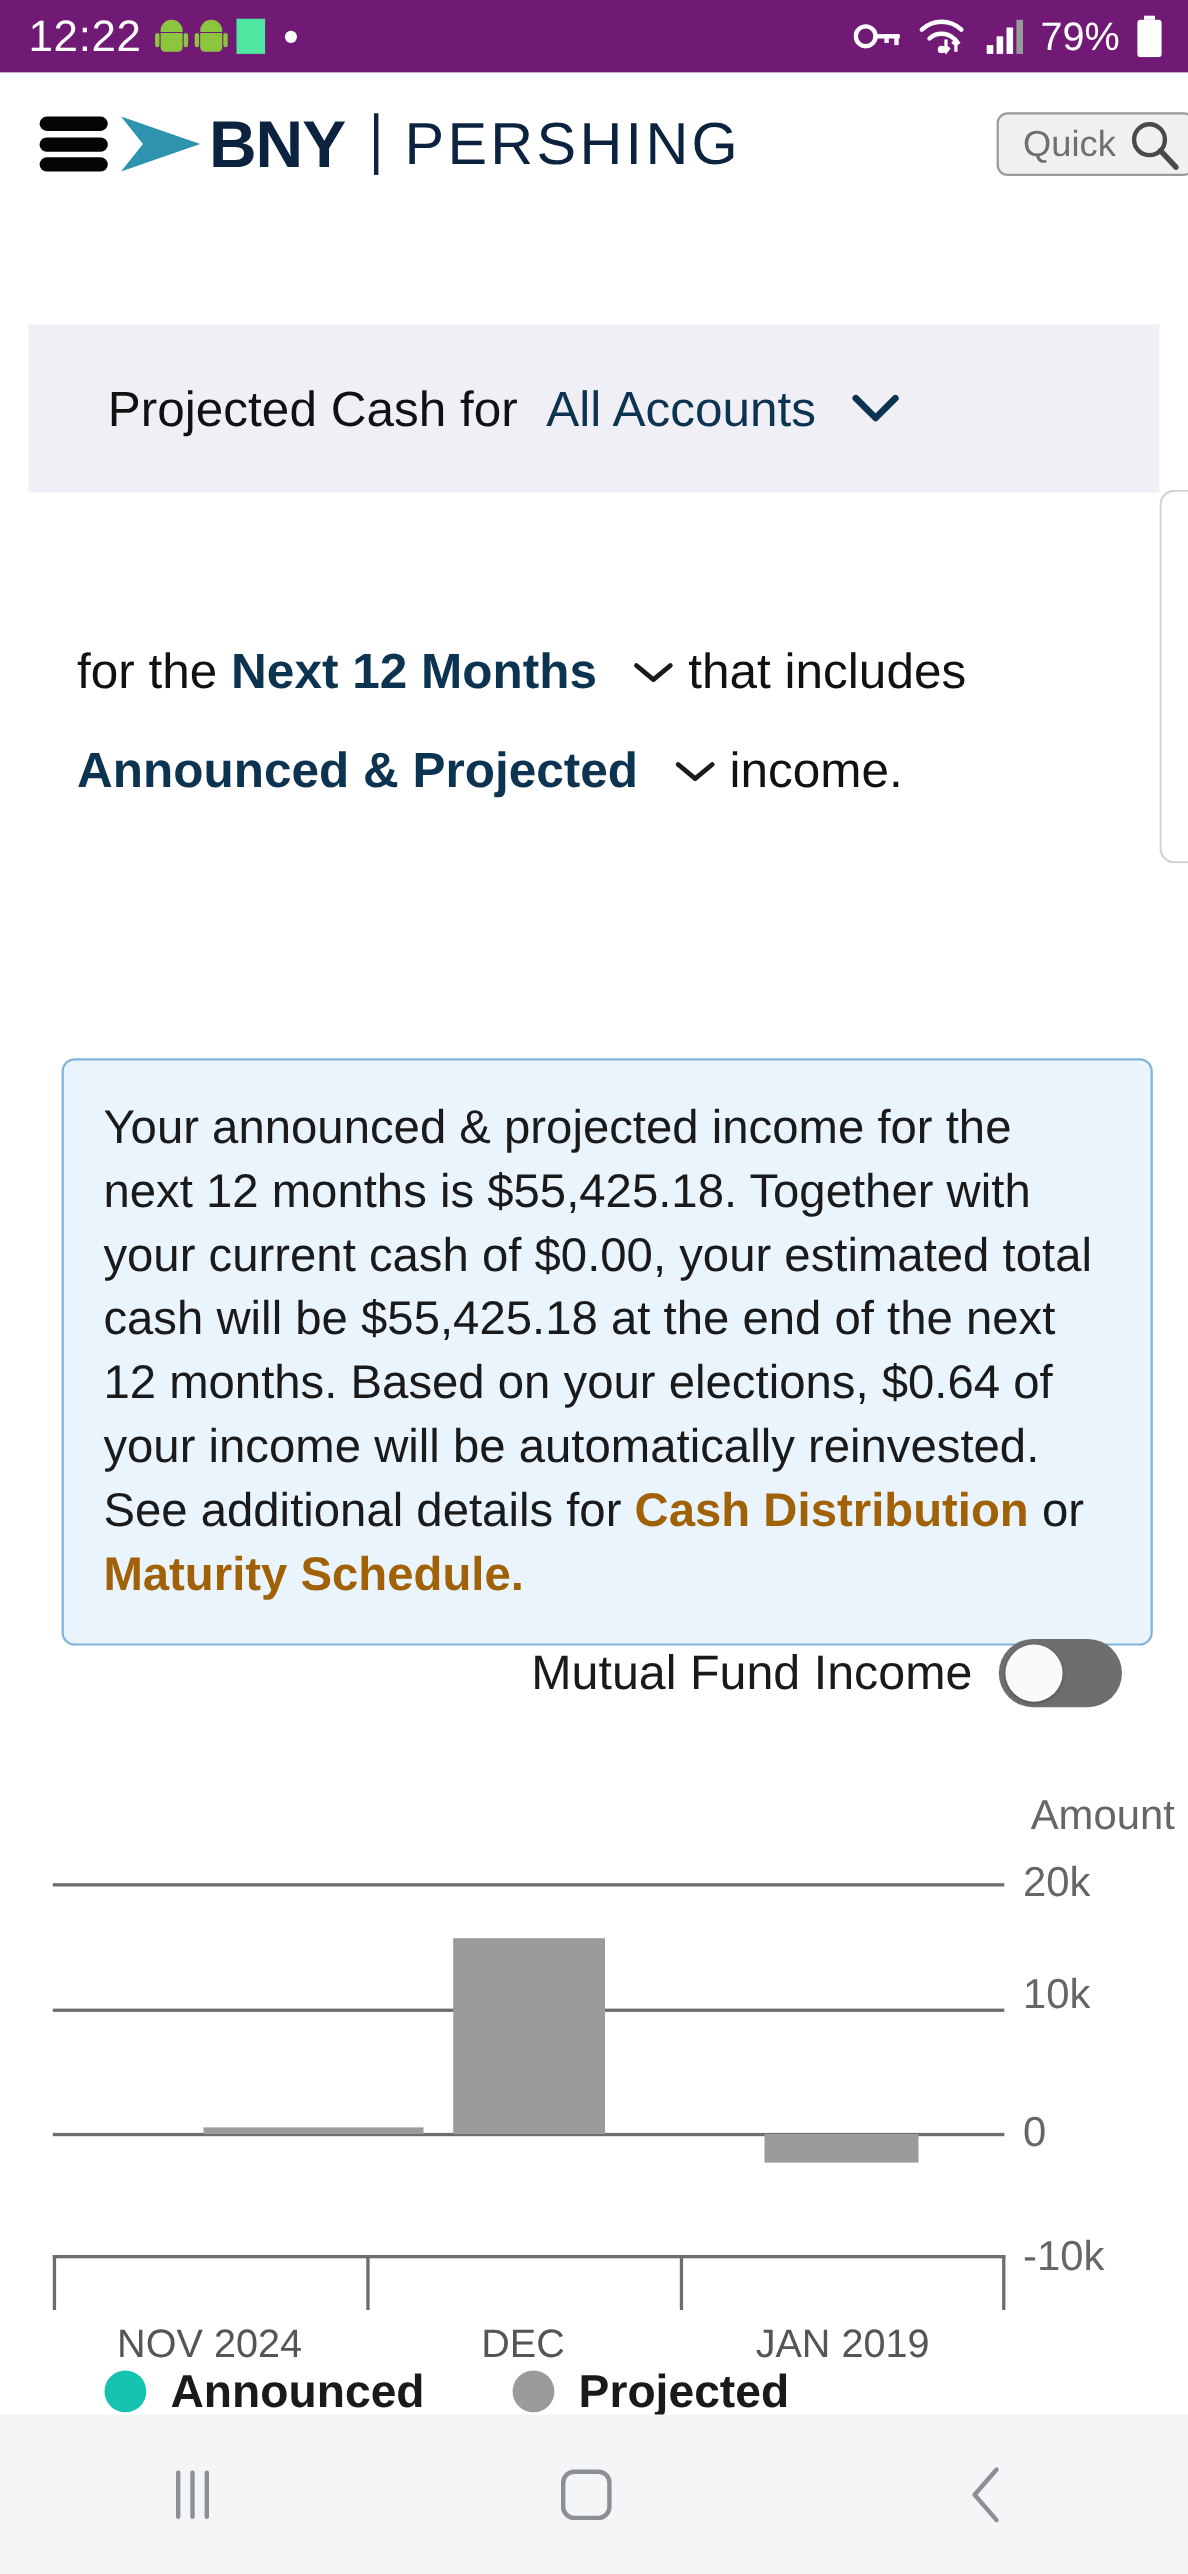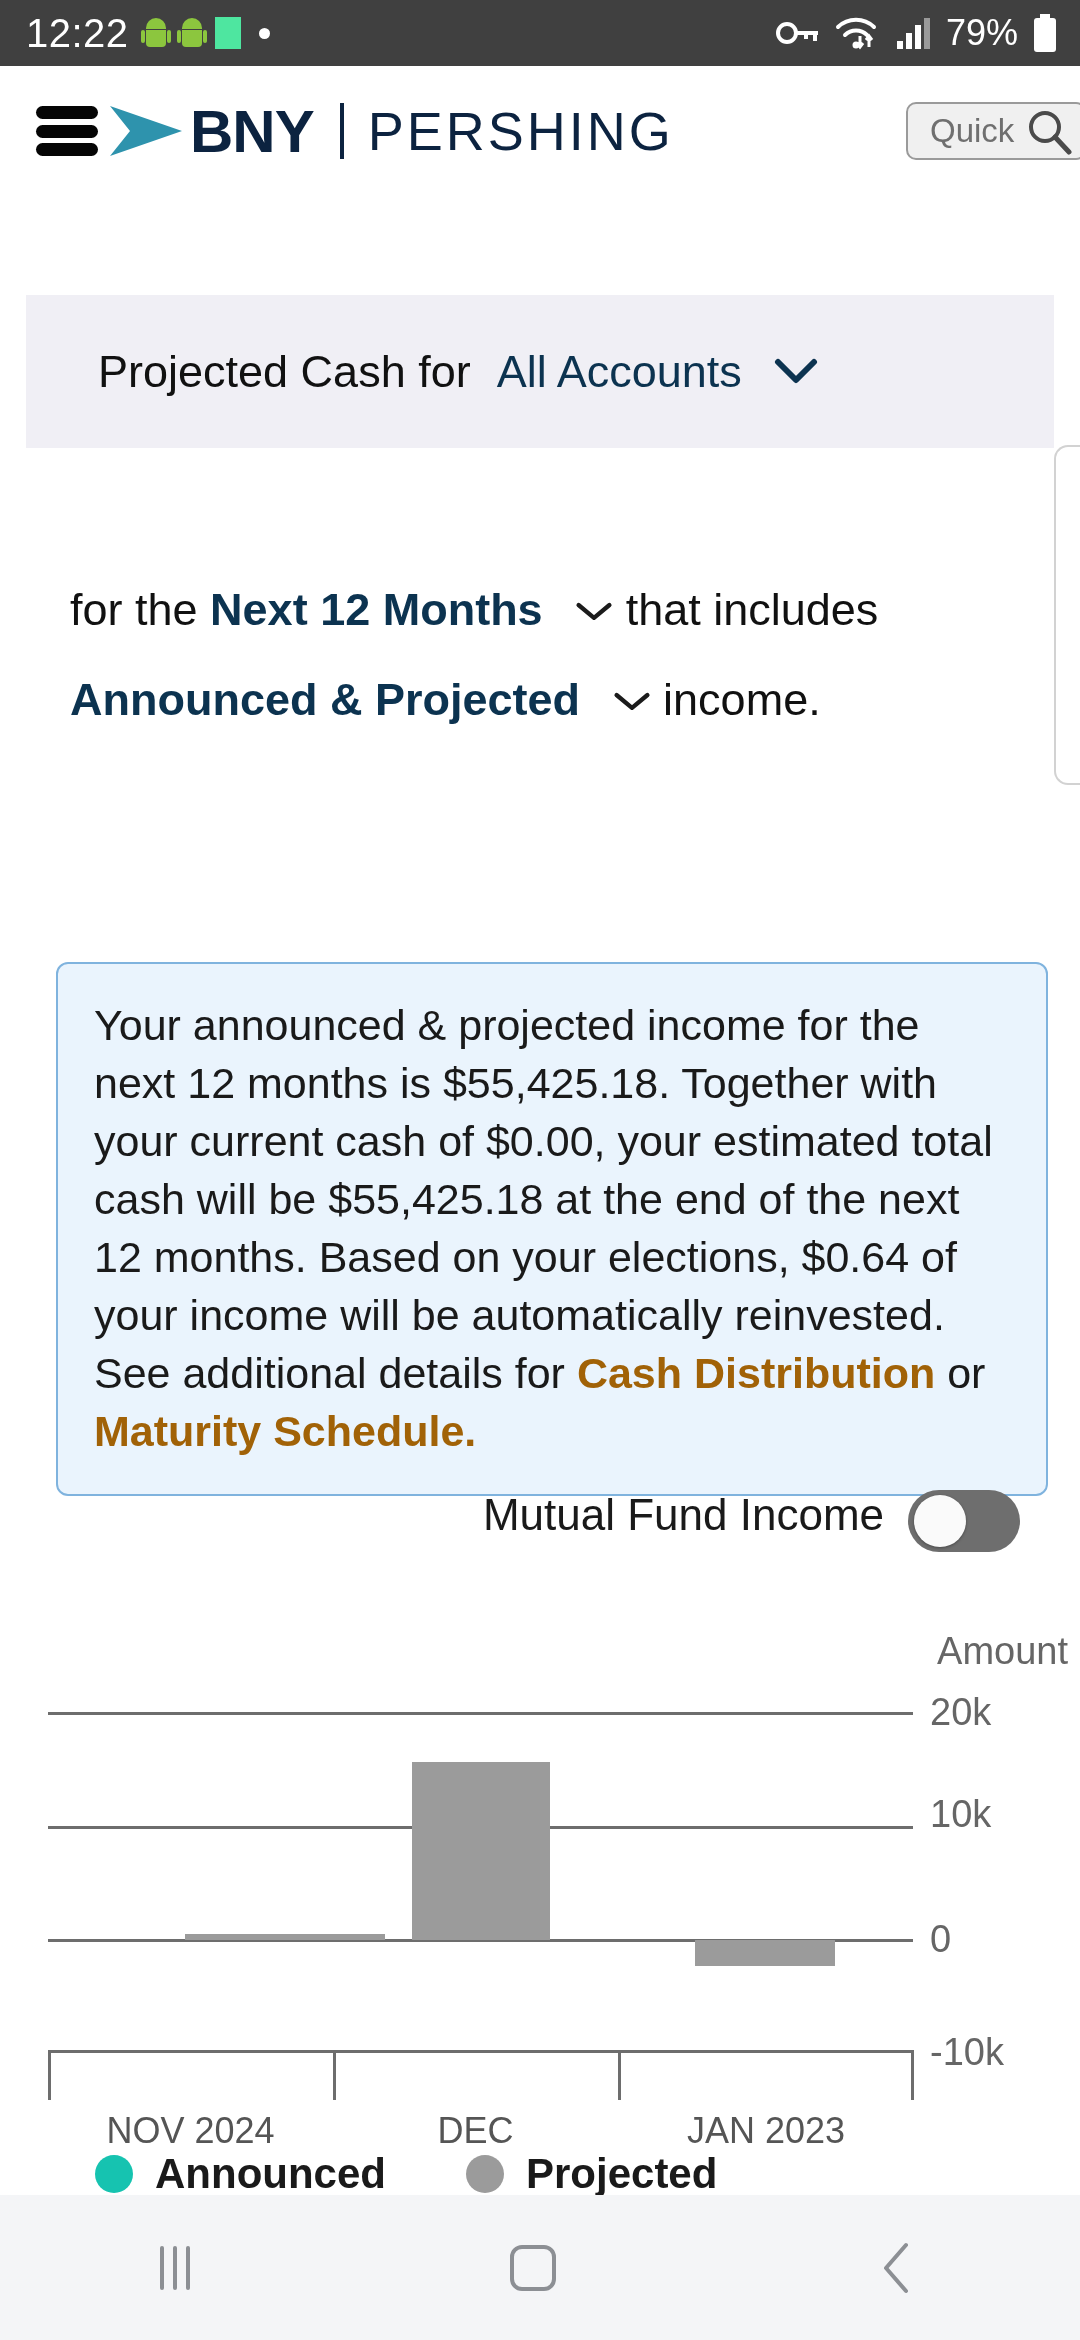--- a/index.html
+++ b/index.html
@@ -7,21 +7,21 @@
     width: 1080px; height: 2340px;
     background: #ffffff;
     font-family: "Liberation Sans", sans-serif;
     overflow: hidden;
   }
   #screen { position: relative; width: 1080px; height: 2340px; background:#fff; }
 
   
   .statusbar {
     position: absolute; top:0; left:0; width:1080px; height:66px;
-    background:#404040; color:#fff; display:flex; align-items:center;
+    background:#701a75; color:#fff; display:flex; align-items:center;
     padding: 0 22px 0 26px;
   }
   .sb-clock { font-size:40px; letter-spacing:0.5px; font-family:"Liberation Sans", sans-serif; }
   .sb-left-icons { display:flex; align-items:center; gap:10px; margin-left:14px; }
   .sb-right { margin-left:auto; display:flex; align-items:center; gap:14px; }
   .sb-battery-text { font-size:36px; }
   .droid { width:26px; height:30px; position:relative; }
   .droid .head {
     position:absolute; top:0; left:3px; width:20px; height:11px;
     background:#8cc63e; border-radius:10px 10px 0 0;
@@ -80,21 +80,21 @@
   
   .callout {
     position:absolute; top:962px; left:56px; width:992px;
     background:#eaf4fd; border:2px solid #7fb3de; border-radius:12px;
     padding: 32px 36px 34px 36px;
   }
   .callout p { font-size:43px; line-height:58px; color:#1a1a1a; }
   .callout b { color:#a16207; }
 
   
-  .togglerow { position:absolute; top:1490px; left:0; width:1050px; display:flex; align-items:flex-start; justify-content:flex-end; padding-right:30px; }
+  .togglerow { position:absolute; top:1490px; left:0; width:1050px; display:flex; align-items:center; justify-content:flex-end; padding-right:30px; }
   .toggle-label { font-size:44px; color:#1a1a1a; margin-right:24px; }
   .toggle {
     width:112px; height:62px; border-radius:34px; background:#6e6e6e; position:relative;
   }
   .toggle .knob {
     position:absolute; top:5px; left:6px; width:52px; height:52px;
     border-radius:50%; background:#fafafa; box-shadow:0 1px 3px rgba(0,0,0,.35);
   }
 
   
@@ -255,21 +255,21 @@
 
     <div class="xaxis">
       <div class="top"></div>
       <div class="tick" style="left:0px;"></div>
       <div class="tick" style="left:285px;"></div>
       <div class="tick" style="left:570px;"></div>
       <div class="tick" style="left:863px;"></div>
     </div>
     <div class="xlabel" style="left:48px;  width:285px;">NOV 2024</div>
     <div class="xlabel" style="left:333px; width:285px;">DEC</div>
-    <div class="xlabel" style="left:618px; width:296px;">JAN 2023</div>
+    <div class="xlabel" style="left:618px; width:296px;">JAN 2019</div>
   </div>
 
   <div class="legend">
     <div class="legend-item">
       <div class="legend-dot" style="background:#16c3b0;"></div>
       <div class="legend-text">Announced</div>
     </div>
     <div class="legend-item">
       <div class="legend-dot" style="background:#9b9b9b;"></div>
       <div class="legend-text">Projected</div>

